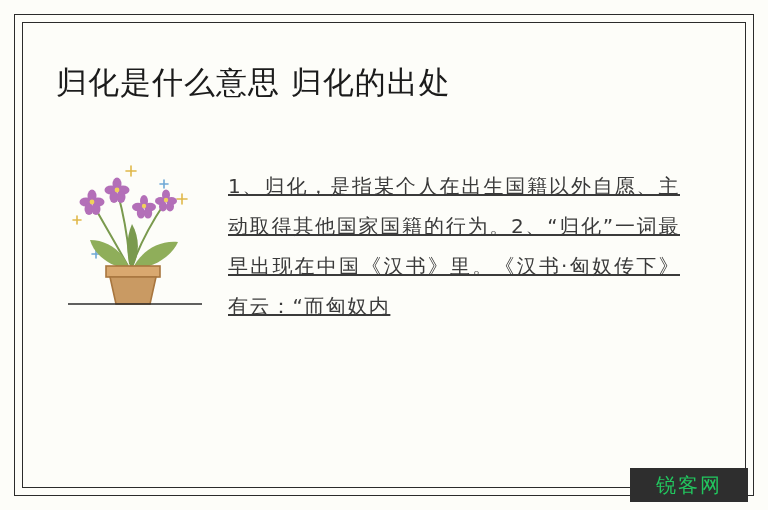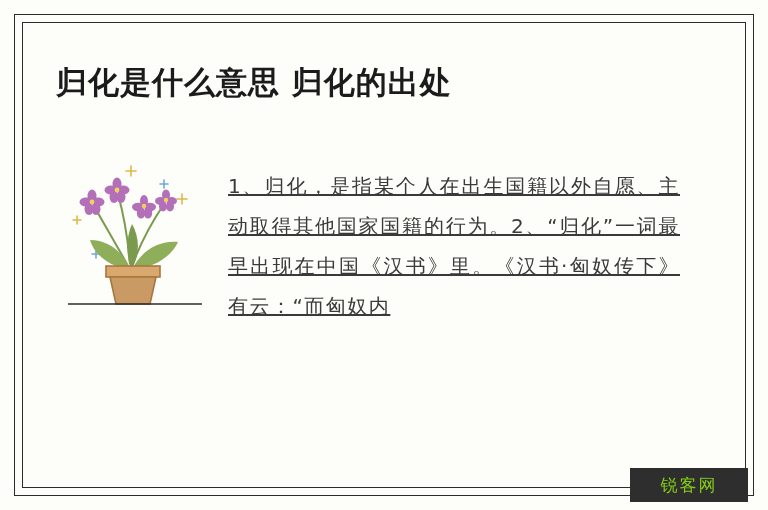--- a/index.html
+++ b/index.html
@@ -37,21 +37,21 @@
     right: 22px;
     bottom: 22px;
     border: 1px solid #2b2b2b;
     box-sizing: border-box;
   }
   .title {
     position: absolute;
     left: 56px;
     top: 62px;
     font-size: 31px;
-    font-weight: bold;
+    font-weight: normal;
     color: #1b1b1b;
     letter-spacing: 1px;
     white-space: nowrap;
     font-family: "DejaVu Sans", "Liberation Sans", sans-serif;
   }
   .body-text {
     position: absolute;
     left: 228px;
     top: 166px;
     width: 452px;
@@ -71,22 +71,22 @@
     width: 150px;
     height: 150px;
   }
   .watermark {
     position: absolute;
     right: 20px;
     bottom: 8px;
     width: 118px;
     height: 34px;
     background: #2e2e2e;
-    color: #84cc16;
-    font-size: 17px;
+    color: #22c55e;
+    font-size: 20px;
     line-height: 34px;
     text-align: center;
     letter-spacing: 2px;
     font-family: "DejaVu Sans", "Liberation Sans", sans-serif;
   }
 </style>
 </head>
 <body>
 
 <div class="page">

